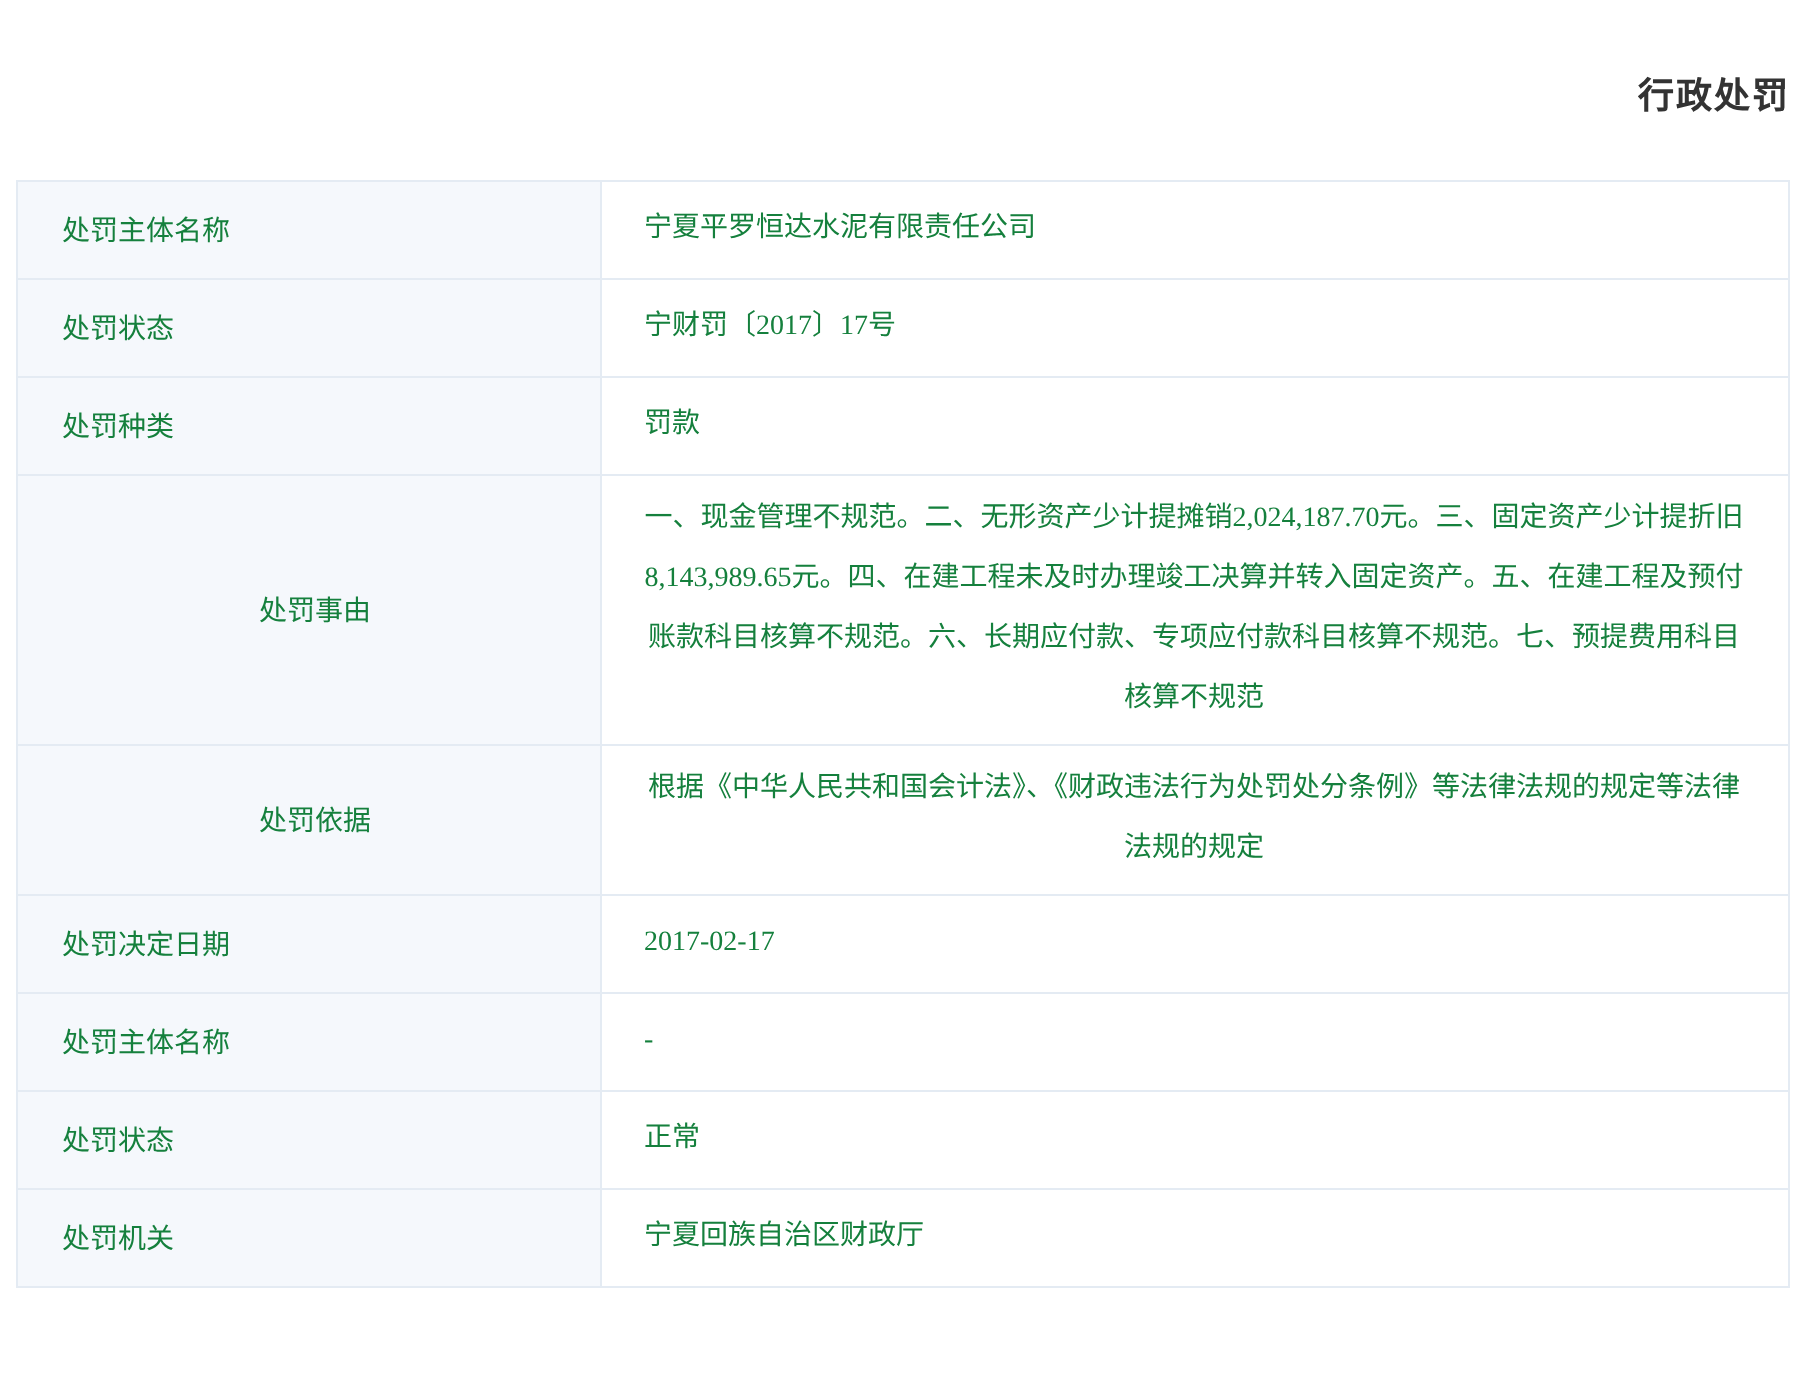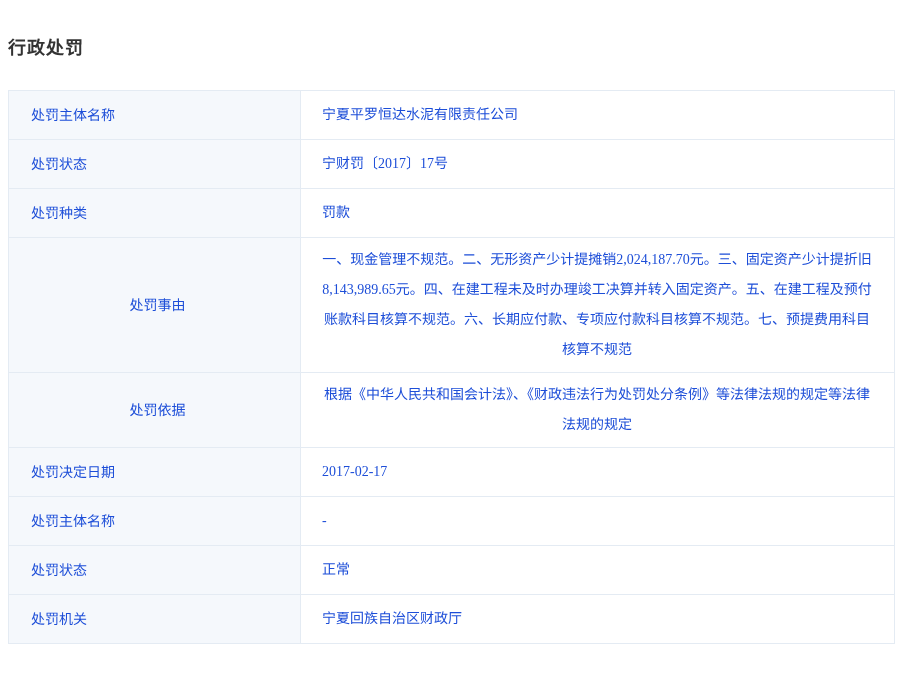--- a/index.html
+++ b/index.html
@@ -13,35 +13,35 @@
     height: 700px;
     overflow: hidden;
   }
   .content {
     margin-left: 8px;
     width: 887px;
   }
   .page-title {
     padding-top: 33px;
     margin: 0 0 31px 0;
-    text-align: left;
+    text-align: right;
     font-size: 18px;
     font-weight: 700;
     color: #333333;
     letter-spacing: 1px;
   }
   table.penalty-table {
     width: 887px;
     border-collapse: collapse;
     table-layout: fixed;
   }
   table.penalty-table td {
     border: 1px solid #e4ebf3;
     font-size: 14px;
-    color: #1d4ed8;
+    color: #15803d;
     vertical-align: middle;
     line-height: 30px;
     word-break: break-all;
   }
   td.cell-label {
     width: 253px;
     background: #f5f8fc;
     padding: 9px 16px 9px 22px;
   }
   td.cell-value {

